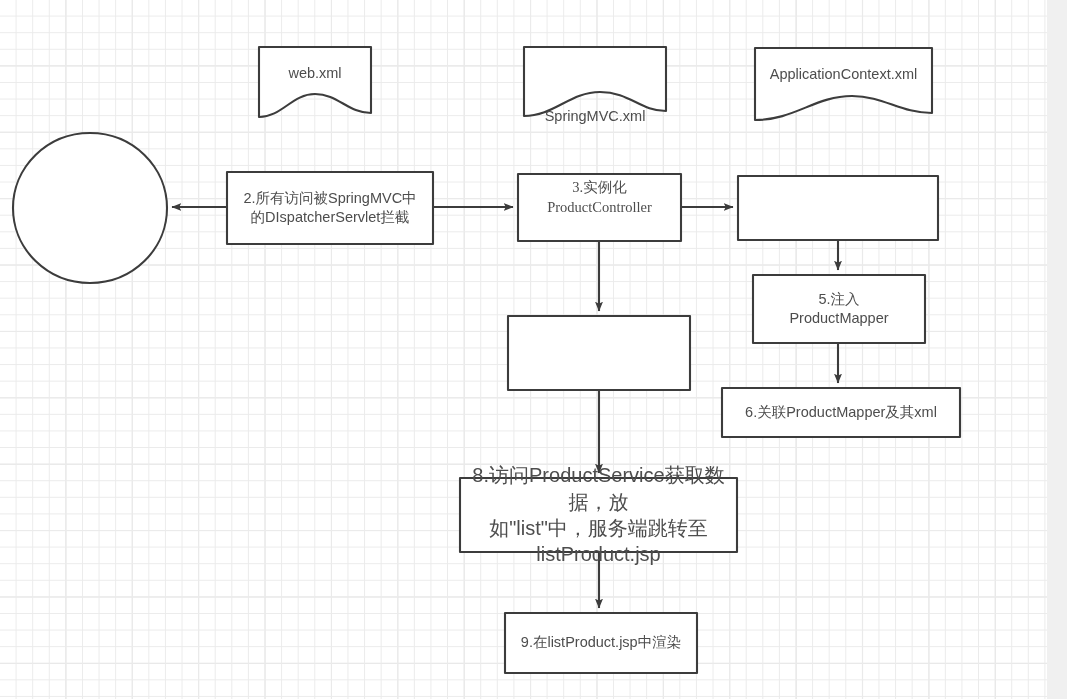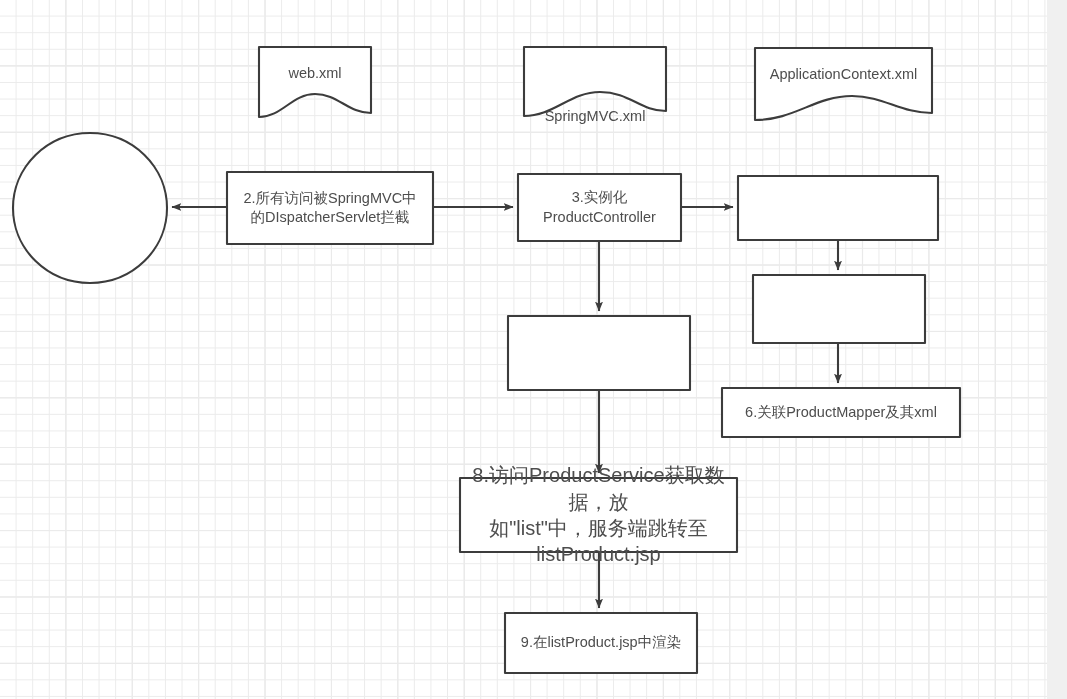--- a/index.html
+++ b/index.html
@@ -102,21 +102,23 @@
       <path d="M599,552 L599,608" marker-end="url(#arrowhead)"></path>
     </g>
   </svg>
 
   <div class="node-label" style="left:259px; top:47px; width:112px; height:54px;">web.xml</div>
   <div class="node-label" style="left:524px; top:47px; width:142px; height:52px;margin-top:44px;">SpringMVC.xml</div>
   <div class="node-label" style="left:755px; top:48px; width:177px; height:54px;">ApplicationContext.xml</div>
 
   <div class="node-label" style="left:227px; top:172px; width:206px; height:72px;">2.所有访问被SpringMVC中
 的DIspatcherServlet拦截</div>
-  <div class="node-label" style="left:518px; top:174px; width:163px; height:67px;">3.实例化
+  <div class="node-label" style="left:518px; top:164px; width:163px; height:67px;font-family:Liberation Serif, serif;">3.实例化
 ProductController</div>
+  <div class="node-label" style="left:753px; top:275px; width:172px; height:68px;">5.注入
+ProductMapper</div>
   <div class="node-label" style="left:722px; top:388px; width:238px; height:49px;">6.关联ProductMapper及其xml</div>
   <div class="node-label small" style="left:460px; top:478px; width:277px; height:74px;">8.访问ProductService获取数据，放
 如"list"中，服务端跳转至
 listProduct.jsp</div>
   <div class="node-label" style="left:505px; top:613px; width:192px; height:60px;">9.在listProduct.jsp中渲染</div>
 
 </div>
 
 </body></html>

